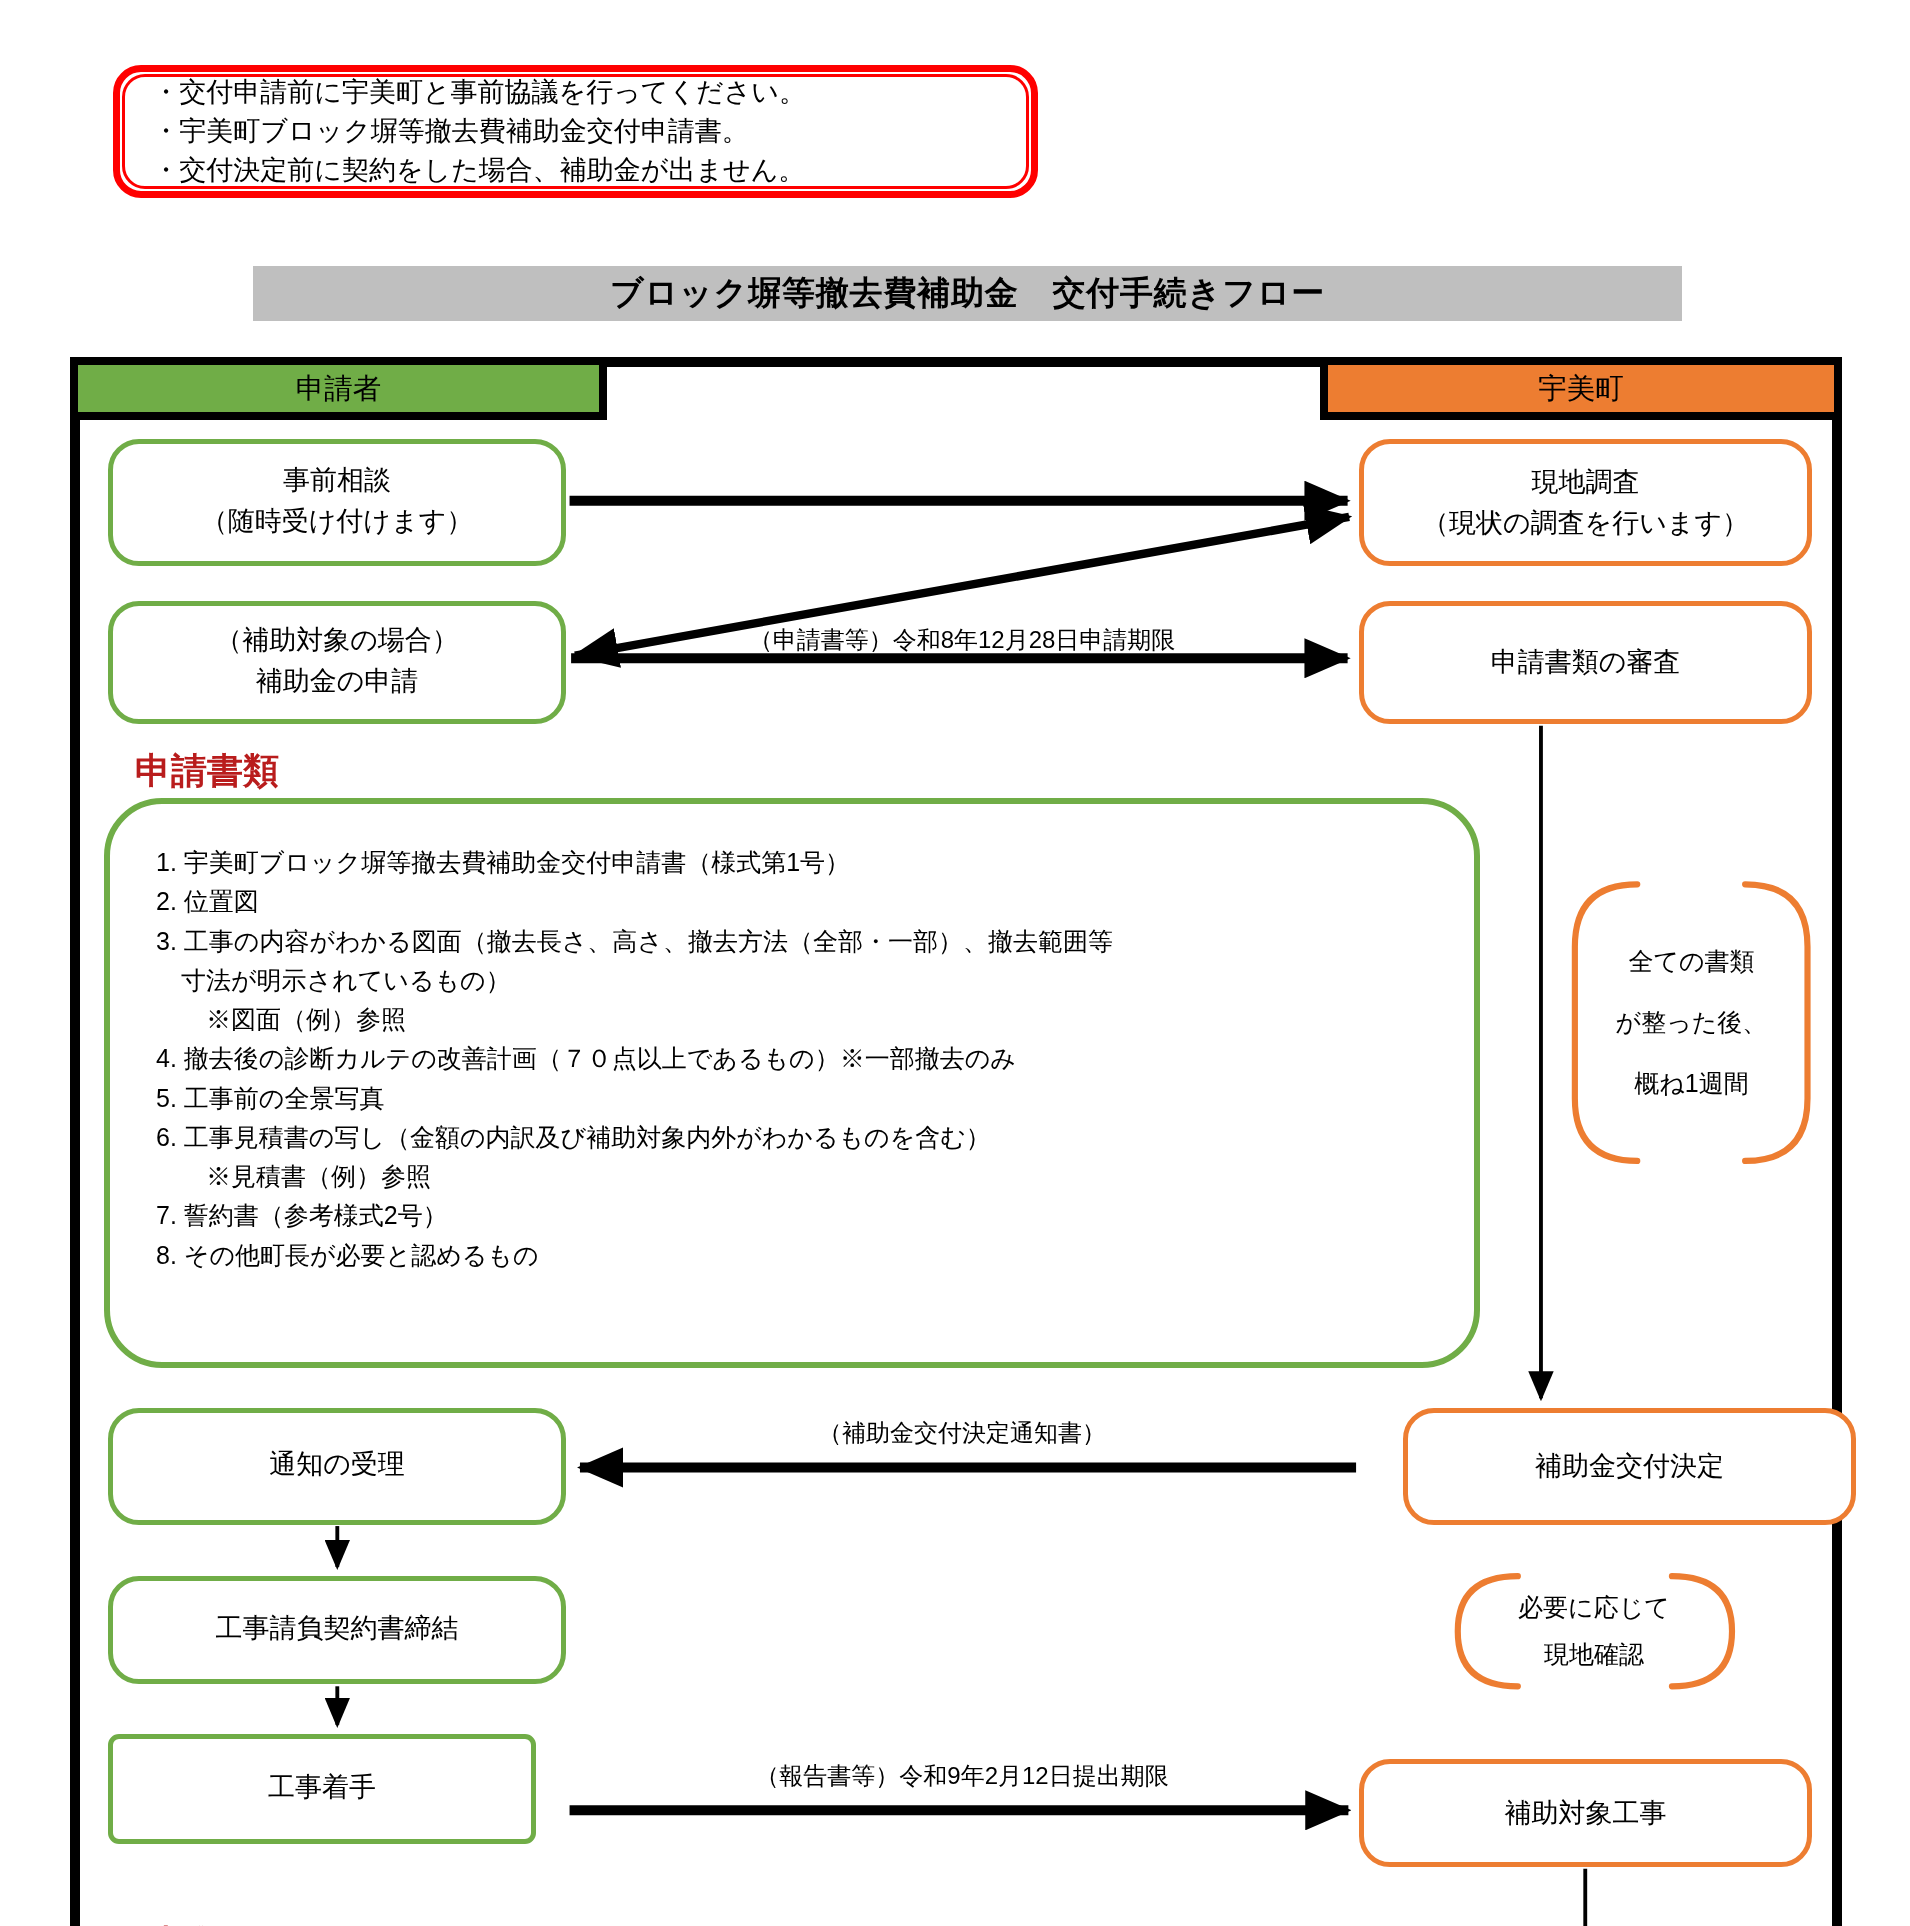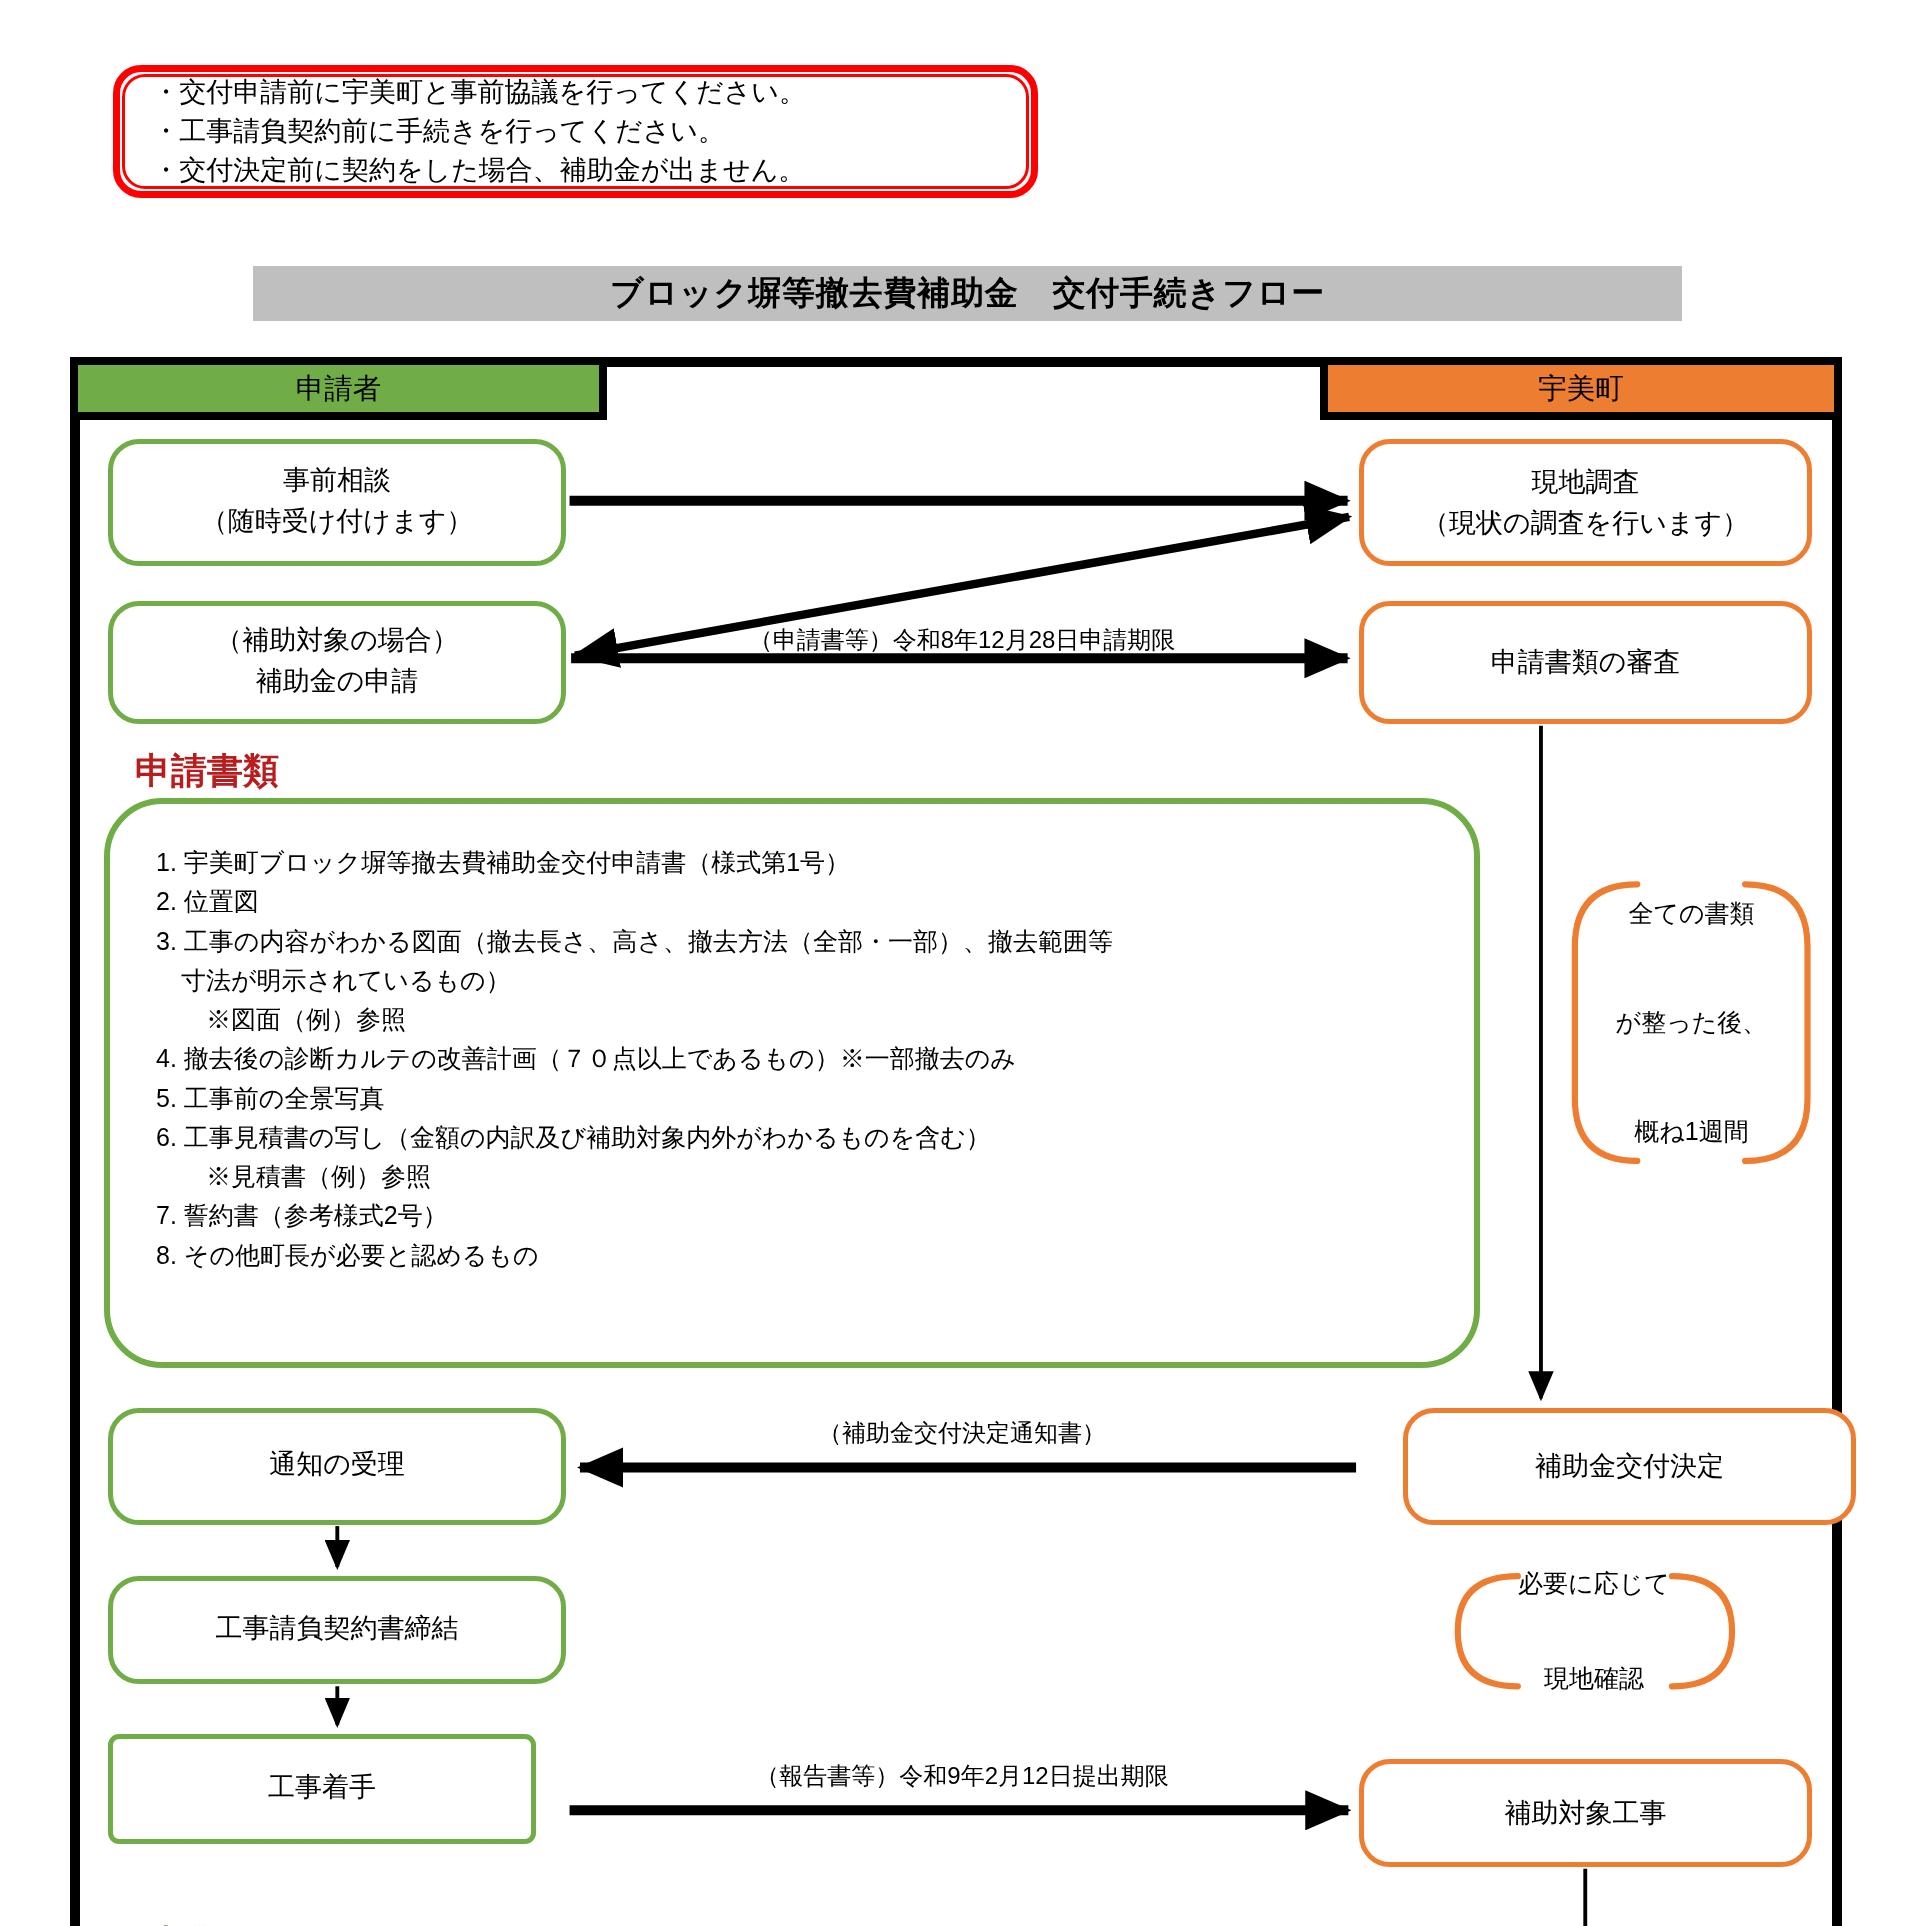--- a/index.html
+++ b/index.html
@@ -36,33 +36,33 @@
   .section-label { position:absolute; color:#b91c1c; font-size:36px; font-weight:bold; }
 
   .doc-box { position:absolute; background:#fff; border:6.2px solid #70AD47; border-radius:58px;margin-left:8px; }
   .doc-lines { font-size:25px; line-height:1.57; white-space:pre-wrap; }
   .doc-app .doc-lines { padding:39px 23px 15.4px 46px; }
 
   .arrow-label { position:absolute; transform:translateX(-50%); font-size:24px;
     white-space:nowrap; text-align:center; }
 
   .note-text { position:absolute; display:flex; flex-direction:column; align-items:center;
-    justify-content:center; text-align:center; font-size:25px;gap:48px; }
+    justify-content:center; text-align:center; font-size:25px; }
   .note-docs { left:1574px; top:882px; width:235px; height:281px; line-height:2.45; }
   .note-site { left:1456px; top:1574px; width:276px; height:114px; line-height:1.9; }
 
   svg.overlay { position:absolute; left:0; top:0; width:1911px; height:2702px; }
 </style>
 </head>
 <body>
 
 <div class="warn-outer">
   <div class="warn-inner">
       <div class="warn-line">・交付申請前に宇美町と事前協議を行ってください。</div>
-      <div class="warn-line">・工事請負契約前に手続きを行ってください。</div>
+      <div class="warn-line">・宇美町ブロック塀等撤去費補助金交付申請書。</div>
       <div class="warn-line">・交付決定前に契約をした場合、補助金が出ません。</div>
     </div>
 </div>
 
 <div class="title-bar">ブロック塀等撤去費補助金　交付手続きフロー</div>
 
 <div class="flow-frame"></div>
 
 <div class="header-cell header-green">申請者</div>
 <div class="header-cell header-orange">宇美町</div>

